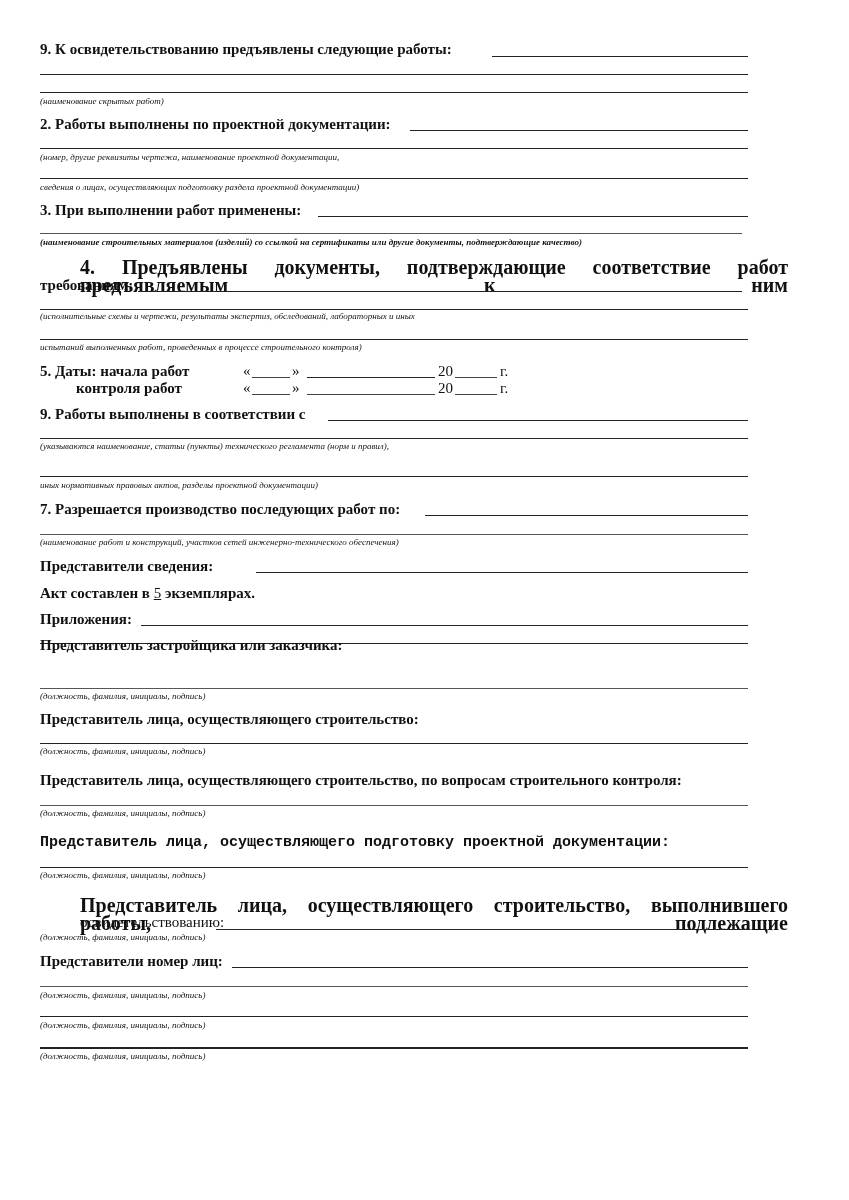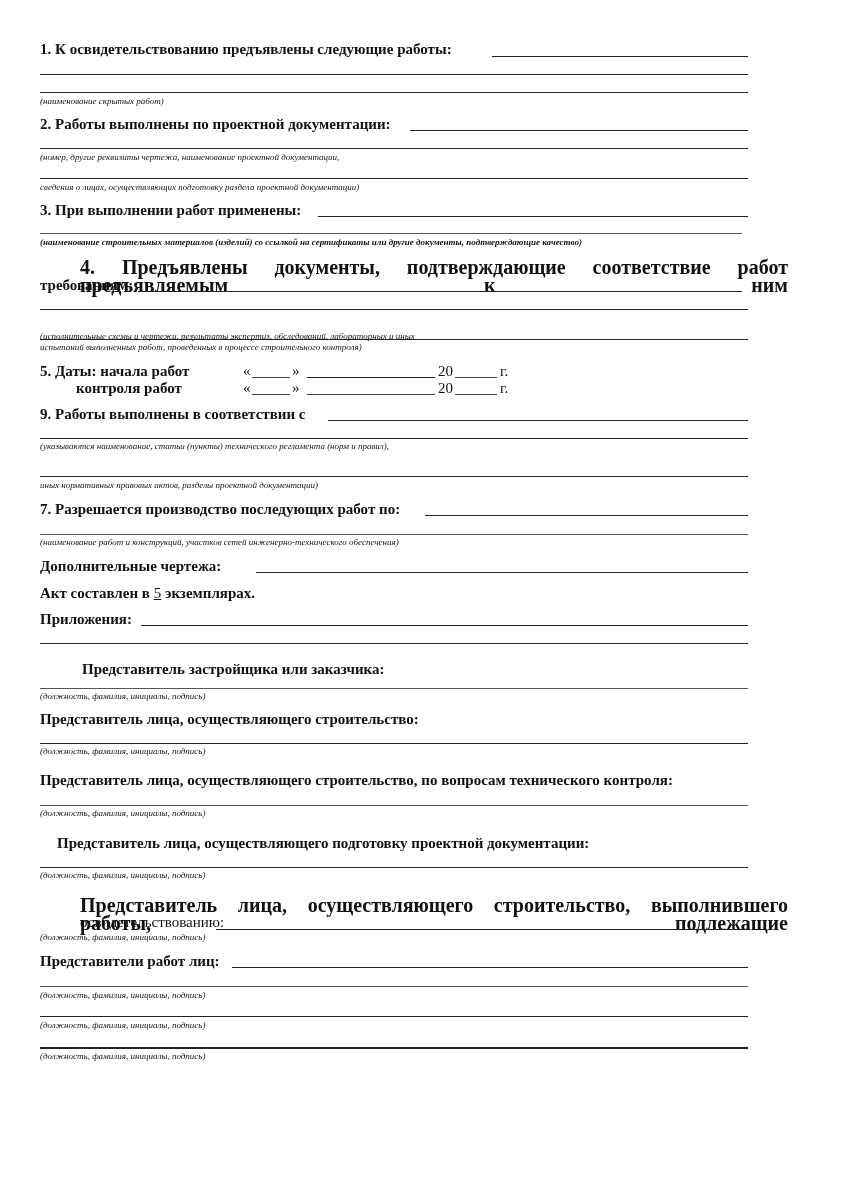--- a/index.html
+++ b/index.html
@@ -12,21 +12,21 @@
   .just { position: absolute; left: 40px; width: 708px; font-size: 20px; font-weight: bold;
           text-align: justify; text-align-last: justify; line-height: 18px; margin-left: 40px; }
   .u { text-decoration: underline; font-weight: normal; }
   .dt { position: absolute; font-size: 15px; white-space: nowrap; line-height: 18px; }
   .field { position: absolute; height: 0; border-top: 1.4px solid #222; }
   .field.thin { border-top: 1px solid #444; }
 </style>
 </head>
 <body>
 
-<div class="t" style="left:40px;top:40px;font-weight:bold;">1. К освидетельствованию предъявлены следующие работы:</div>
+<div class="t" style="left:40px;top:40px;font-weight:bold;">9. К освидетельствованию предъявлены следующие работы:</div>
 <div class="field" style="left:492px;top:56px;width:256px;"></div>
 <div class="l" style="left:40px;top:74px;width:708px;"></div>
 <div class="l" style="left:40px;top:92px;width:708px;"></div>
 <div class="n" style="left:40px;top:96px;width:790px;">(наименование скрытых работ)</div>
 
 <div class="t" style="left:40px;top:115px;">2. Работы выполнены по проектной документации:</div>
 <div class="field" style="left:410px;top:130px;width:338px;"></div>
 <div class="l" style="left:40px;top:148px;width:708px;"></div>
 <div class="n" style="left:40px;top:152px;width:708px;">(номер, другие реквизиты чертежа, наименование проектной документации,</div>
 <div class="l" style="left:40px;top:178px;width:708px;"></div>
@@ -34,21 +34,21 @@
 
 <div class="t" style="left:40px;top:201px;">3. При выполнении работ применены:</div>
 <div class="field" style="left:318px;top:216px;width:430px;"></div>
 <div class="l g" style="left:40px;top:233px;width:702px;"></div>
 <div class="n" style="left:40px;top:237px;width:708px;font-weight:bold;">(наименование строительных материалов (изделий) со ссылкой на сертификаты или другие документы, подтверждающие качество)</div>
 
 <div class="just" style="top:258px;">4. Предъявлены документы, подтверждающие соответствие работ предъявляемым к ним</div>
 <div class="t" style="left:40px;top:276px;">требованиям:</div>
 <div class="field" style="left:138px;top:291px;width:604px;"></div>
 <div class="l" style="left:40px;top:309px;width:708px;"></div>
-<div class="n" style="left:40px;top:311px;width:708px;margin-top:20px;">(исполнительные схемы и чертежи, результаты экспертиз, обследований, лабораторных и иных</div>
+<div class="n" style="left:40px;top:311px;width:708px;">(исполнительные схемы и чертежи, результаты экспертиз, обследований, лабораторных и иных</div>
 <div class="l" style="left:40px;top:339px;width:708px;"></div>
 <div class="n" style="left:40px;top:342px;width:708px;">испытаний выполненных работ, проведенных в  процессе строительного контроля)</div>
 
 <div class="t" style="left:40px;top:362px;">5. Даты: начала работ</div>
 <div class="t" style="left:76px;top:379px;">контроля работ</div>
 
 <span class="dt" style="left:243px;top:362px;">«</span>
 <div class="field thin" style="left:252px;top:377px;width:38px;"></div>
 <span class="dt" style="left:292px;top:362px;">»</span>
 <div class="field" style="left:307px;top:377px;width:128px;"></div>
@@ -69,54 +69,54 @@
 <div class="l" style="left:40px;top:438px;width:708px;"></div>
 <div class="n" style="left:40px;top:441px;width:708px;">(указываются наименование, статьи (пункты) технического регламента (норм и правил),</div>
 <div class="l" style="left:40px;top:476px;width:708px;"></div>
 <div class="n" style="left:40px;top:480px;width:708px;">иных нормативных правовых актов, разделы проектной документации)</div>
 
 <div class="t" style="left:40px;top:500px;">7. Разрешается производство последующих работ по:</div>
 <div class="field" style="left:425px;top:515px;width:323px;"></div>
 <div class="l g" style="left:40px;top:534px;width:708px;"></div>
 <div class="n" style="left:40px;top:537px;width:708px;">(наименование работ и конструкций, участков сетей инженерно-технического обеспечения)</div>
 
-<div class="t" style="left:40px;top:557px;">Дополнительные чертежа:</div>
+<div class="t" style="left:40px;top:557px;">Представители сведения:</div>
 <div class="field" style="left:256px;top:572px;width:492px;"></div>
 
 <div class="t" style="left:40px;top:584px;">
   <span>Акт составлен в</span>
   <span class="u">5</span>
   <span>экземплярах.</span>
 </div>
 
 <div class="t" style="left:40px;top:610px;">Приложения:</div>
 <div class="field" style="left:141px;top:625px;width:607px;"></div>
 <div class="l" style="left:40px;top:643px;width:708px;"></div>
 
-<div class="t" style="left:40px;top:660px;margin-left:42px;">Представитель застройщика или заказчика:</div>
+<div class="t" style="left:40px;top:636px;">Представитель застройщика или заказчика:</div>
 <div class="l g" style="left:40px;top:688px;width:708px;"></div>
 <div class="n" style="left:40px;top:691px;width:708px;">(должность, фамилия, инициалы, подпись)</div>
 
 <div class="t" style="left:40px;top:710px;">Представитель лица, осуществляющего строительство:</div>
 <div class="l" style="left:40px;top:743px;width:708px;"></div>
 <div class="n" style="left:40px;top:746px;width:708px;">(должность, фамилия, инициалы, подпись)</div>
 
-<div class="t" style="left:40px;top:771px;">Представитель лица, осуществляющего строительство, по вопросам технического контроля:</div>
+<div class="t" style="left:40px;top:771px;">Представитель лица, осуществляющего строительство, по вопросам строительного контроля:</div>
 <div class="l g" style="left:40px;top:805px;width:708px;"></div>
 <div class="n" style="left:40px;top:808px;width:708px;">(должность, фамилия, инициалы, подпись)</div>
 
-<div class="t" style="left:57px;top:834px;">Представитель лица, осуществляющего подготовку проектной документации:</div>
+<div class="t" style="left:40px;top:834px;font-family:Liberation Mono, monospace;">Представитель лица, осуществляющего подготовку проектной документации:</div>
 <div class="l" style="left:40px;top:867px;width:708px;"></div>
 <div class="n" style="left:40px;top:870px;width:708px;">(должность, фамилия, инициалы, подпись)</div>
 
 <div class="just" style="top:896px;">Представитель лица, осуществляющего строительство, выполнившего работы, подлежащие</div>
 <div class="t" style="left:40px;top:913px;font-weight:normal;margin-left:40px;">освидетельствованию:</div>
 <div class="field" style="left:216px;top:929px;width:532px;"></div>
 <div class="n" style="left:40px;top:932px;width:708px;">(должность, фамилия, инициалы, подпись)</div>
 
-<div class="t" style="left:40px;top:952px;">Представители работ лиц:</div>
+<div class="t" style="left:40px;top:952px;">Представители номер лиц:</div>
 <div class="field" style="left:232px;top:967px;width:516px;"></div>
 <div class="l g" style="left:40px;top:986px;width:708px;"></div>
 <div class="n" style="left:40px;top:990px;width:708px;">(должность, фамилия, инициалы, подпись)</div>
 <div class="l" style="left:40px;top:1016px;width:708px;"></div>
 <div class="n" style="left:40px;top:1020px;width:708px;">(должность, фамилия, инициалы, подпись)</div>
 <div class="l" style="left:40px;top:1047px;width:708px;border-top-width:2px;"></div>
 <div class="n" style="left:40px;top:1051px;width:708px;">(должность, фамилия, инициалы, подпись)</div>
 
 </body></html>

